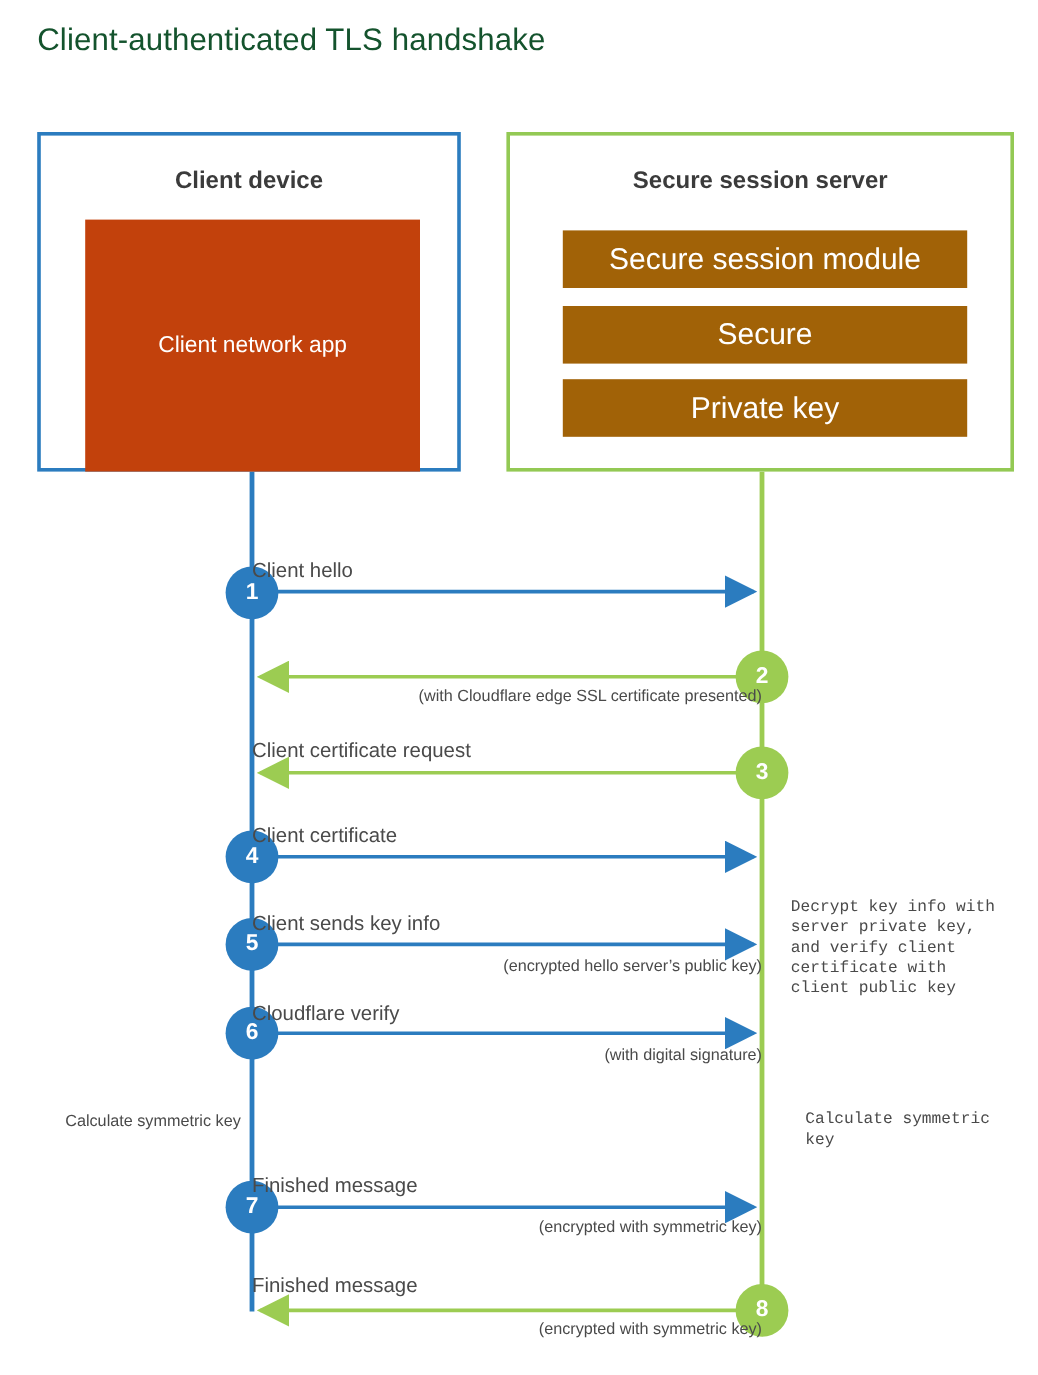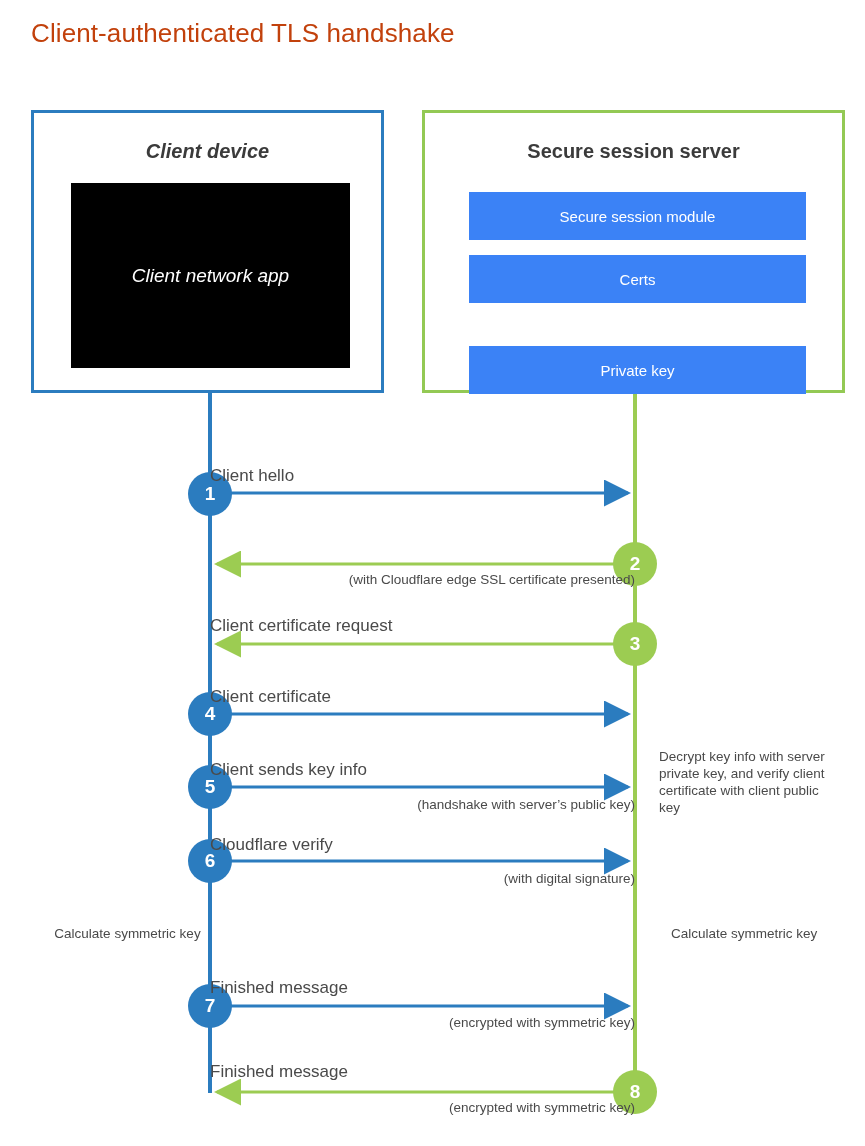--- a/index.html
+++ b/index.html
@@ -24,37 +24,36 @@
     top: 0; left: 0;
     width: 865px;
     height: 1146px;
   }
   .page-title {
     position: absolute;
     left: 31px;
     top: 18px;
     font-size: 26px;
     font-weight: 400;
-    color: #c2410c;
+    color: #14532d;
     letter-spacing: 0.1px;
     white-space: nowrap;
   }
   
   .party-box {
     position: absolute;
     box-sizing: border-box;
     background: #ffffff;
   }
   #client-box {
     left: 31px;
     top: 110px;
     width: 353px;
     height: 283px;
     border: 3px solid #2b7cbf;
-    font-style: italic;
   }
   #server-box {
     left: 422px;
     top: 110px;
     width: 423px;
     height: 283px;
     border: 3px solid #93c954;
     padding-left: 19px;
   }
   .party-title {
@@ -65,48 +64,48 @@
     text-align: center;
     font-size: 20px;
     font-weight: bold;
     color: #3b3b3b;
   }
   #client-app {
     position: absolute;
     left: 37px;
     top: 70px;
     width: 279px;
-    height: 185px;
-    background: #000000;
+    height: 210px;
+    background: #c2410c;
     color: #ffffff;
     font-size: 19px;
     line-height: 26px;
     text-align: center;
     display: flex;
     align-items: center;
     justify-content: center;
     padding: 0 10px;
     box-sizing: border-box;
   }
   .server-bar {
     position: absolute;
     left: 44px;
     width: 337px;
     height: 48px;
-    background: #3b82f6;
+    background: #a16207;
     color: #ffffff;
-    font-size: 15px;
+    font-size: 25px;
     display: flex;
     align-items: center;
     justify-content: center;
     text-align: center;
   }
   #server-bar-0 { top: 79px; }
   #server-bar-1 { top: 142px; }
-  #server-bar-2 { top: 203px; margin-top: 30px; }
+  #server-bar-2 { top: 203px; }
 
   
   .step-circle {
     position: absolute;
     width: 44px;
     height: 44px;
     border-radius: 50%;
     display: flex;
     align-items: center;
     justify-content: center;
@@ -133,21 +132,21 @@
     color: #4a4a4a;
     white-space: nowrap;
   }
   .side-note {
     position: absolute;
     font-size: 13.5px;
     line-height: 17px;
     color: #4a4a4a;
   }
   .side-note.left { text-align: center; }
-  .side-note.right { text-align: left; }
+  .side-note.right { text-align: left; font-family: Liberation Mono, monospace; }
 </style>
 </head>
 <body>
 
 <div id="diagram-root">
 
   <div class="page-title">Client-authenticated TLS handshake</div>
 
   <svg class="layer" viewBox="0 0 865 1146">
     <defs>
@@ -180,21 +179,21 @@
   </svg>
 
   <div class="party-box" id="client-box">
     <div class="party-title">Client device</div>
     <div id="client-app">Client network app</div>
   </div>
 
   <div class="party-box" id="server-box">
     <div class="party-title">Secure session server</div>
     <div class="server-bar" id="server-bar-0">Secure session module</div>
-    <div class="server-bar" id="server-bar-1">Certs</div>
+    <div class="server-bar" id="server-bar-1">Secure</div>
     <div class="server-bar" id="server-bar-2">Private key</div>
   </div>
 
   <div class="step-circle client" style="left:188px; top:472px;">1</div>
   <div class="step-circle server" style="left:613px; top:542px;">2</div>
   <div class="step-circle server" style="left:613px; top:622px;">3</div>
   <div class="step-circle client" style="left:188px; top:692px;">4</div>
   <div class="step-circle client" style="left:188px; top:765px;">5</div>
   <div class="step-circle client" style="left:188px; top:839px;">6</div>
   <div class="step-circle client" style="left:188px; top:984px;">7</div>
@@ -202,21 +201,21 @@
 
   <div class="msg-label" style="left:210px; top:466px; width:425px;">Client hello</div>
 
   <div class="msg-sublabel" style="left:210px; top:572px; width:425px;">(with Cloudflare edge SSL certificate presented)</div>
 
   <div class="msg-label" style="left:210px; top:687px; width:425px;">Client certificate</div>
 
   <div class="msg-label" style="left:210px; top:616px; width:425px;">Client certificate request</div>
 
   <div class="msg-label" style="left:210px; top:760px; width:425px;">Client sends key info</div>
-  <div class="msg-sublabel" style="left:210px; top:797px; width:425px;">(handshake with server’s public key)</div>
+  <div class="msg-sublabel" style="left:210px; top:797px; width:425px;">(encrypted hello server’s public key)</div>
 
   <div class="msg-label" style="left:210px; top:835px; width:425px;">Cloudflare verify</div>
   <div class="msg-sublabel" style="left:210px; top:871px; width:425px;">(with digital signature)</div>
 
   <div class="msg-label" style="left:210px; top:978px; width:425px;">Finished message</div>
   <div class="msg-sublabel" style="left:210px; top:1015px; width:425px;">(encrypted with symmetric key)</div>
 
   <div class="msg-label" style="left:210px; top:1062px; width:425px;">Finished message</div>
   <div class="msg-sublabel" style="left:210px; top:1100px; width:425px;">(encrypted with symmetric key)</div>
 

